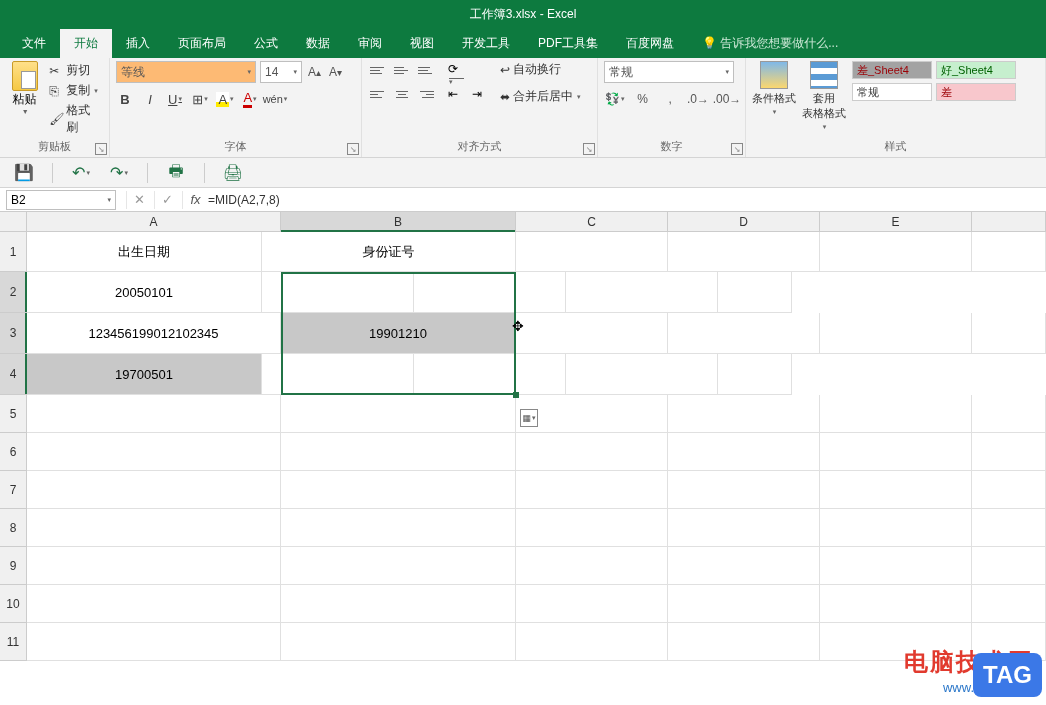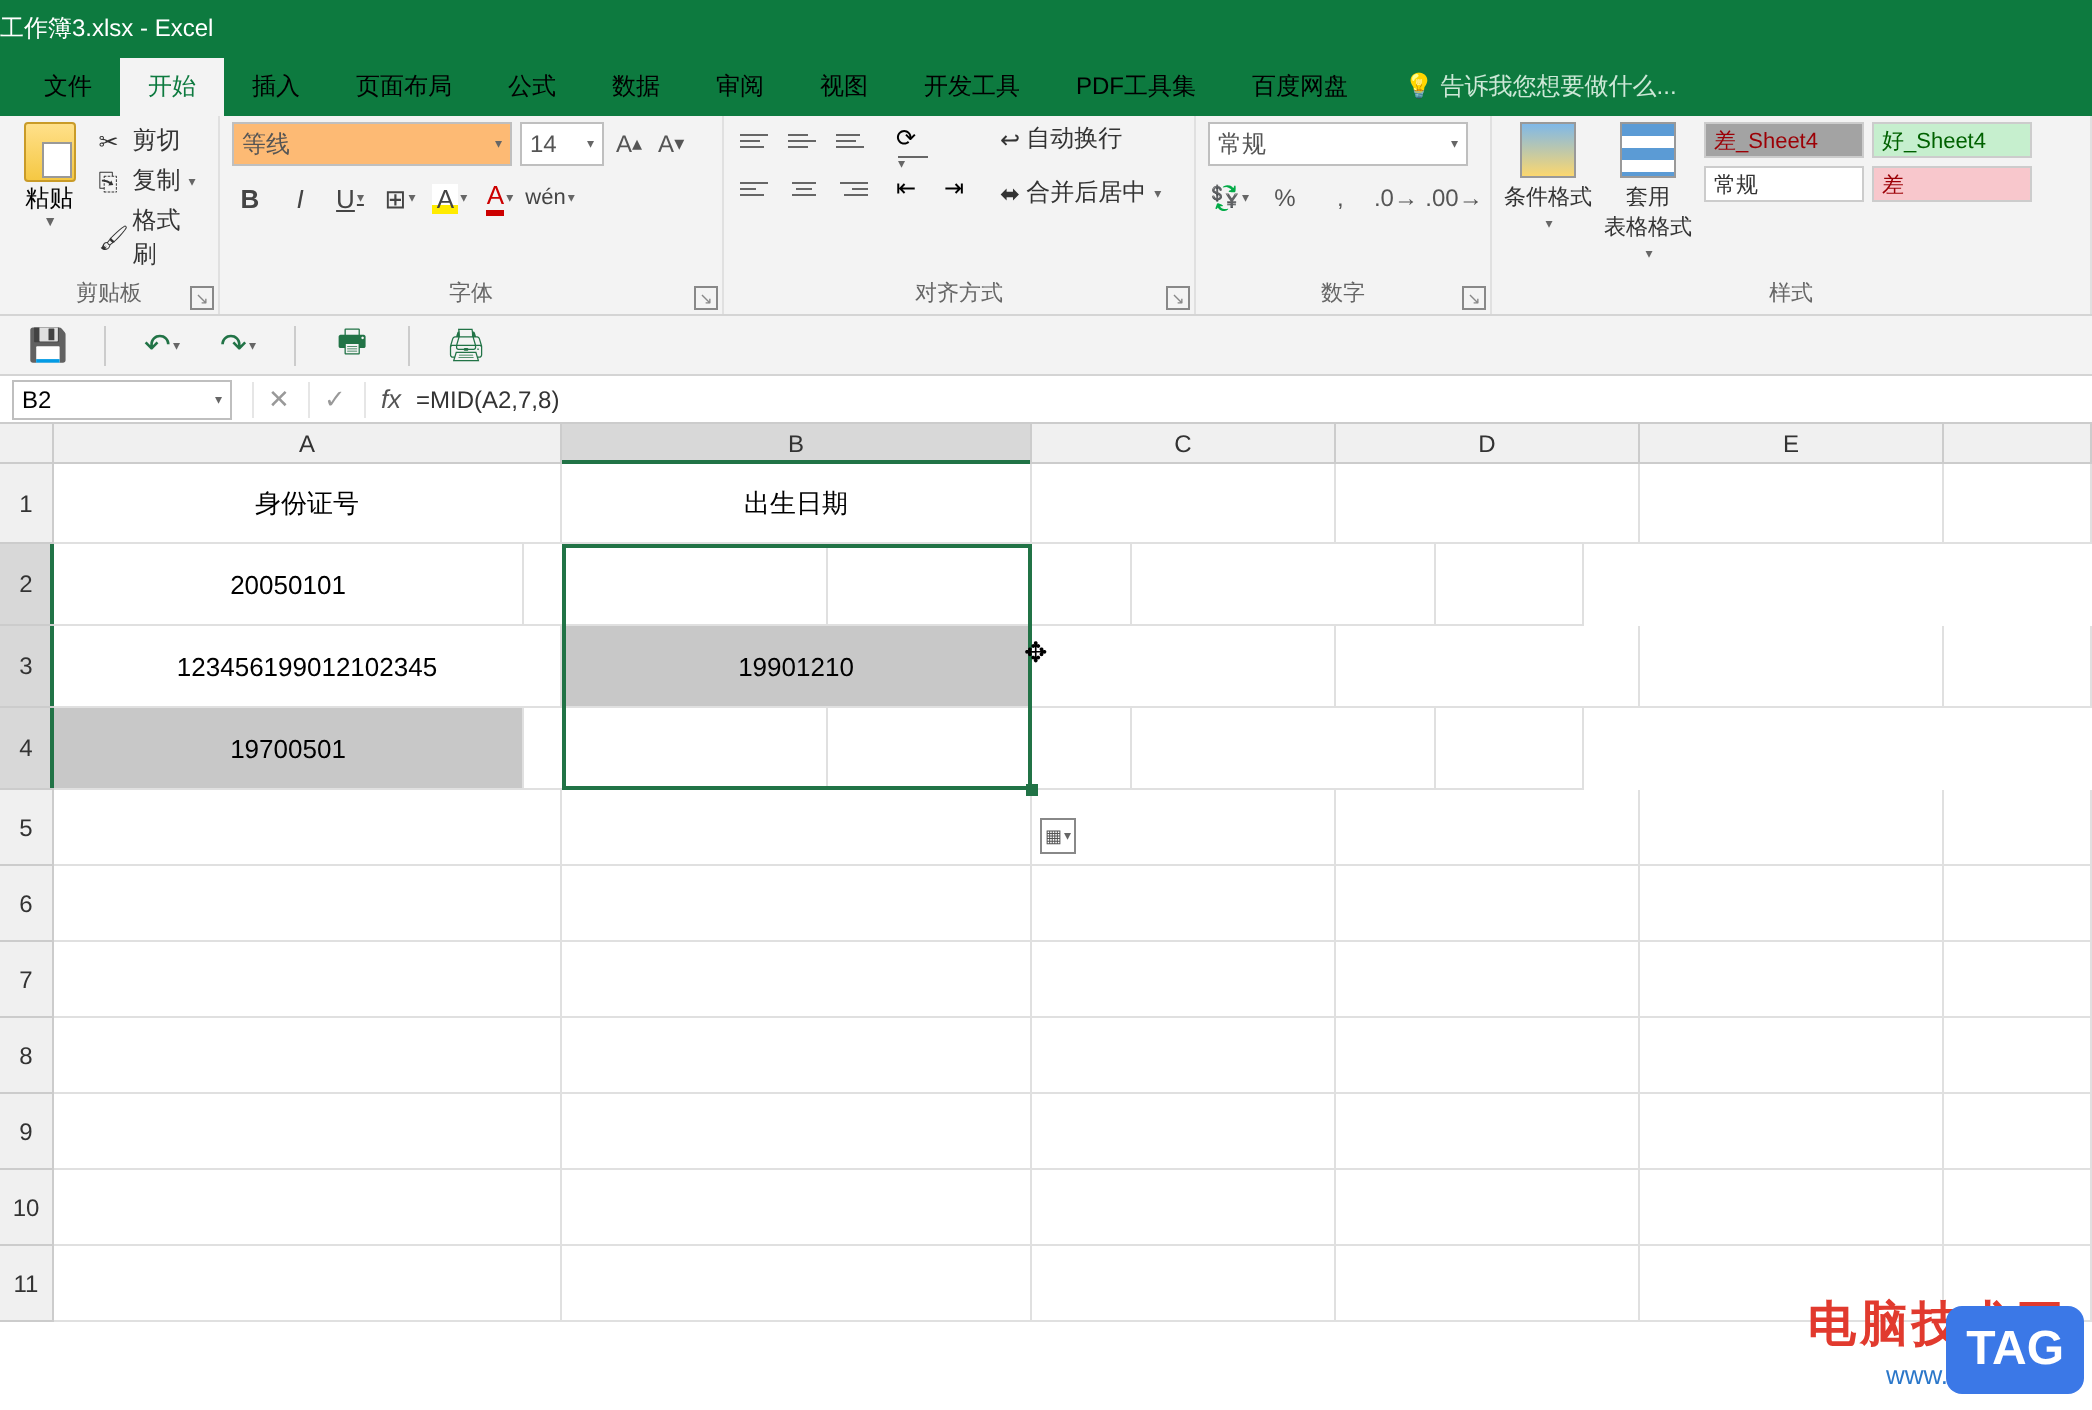--- a/index.html
+++ b/index.html
@@ -1,20 +1,20 @@
 <!DOCTYPE html>
 <html><head>
 <meta charset="utf-8">
 <style>
 *{box-sizing:border-box;margin:0;padding:0;font-family:"Microsoft YaHei",Arial,sans-serif;}
 body{width:1046px;height:705px;background:#fff;overflow:hidden;position:relative;}
-.titlebar{height:28px;background:#0d7a3f;display:flex;align-items:center;position:relative;}
+.titlebar{height:28px;background:#0d7a3f;display:flex;align-items:center;justify-content:center;position:relative;}
 .titlebar .title{color:#fff;font-size:12px;}
 .menubar{height:30px;background:#0d7a3f;display:flex;align-items:flex-end;padding-left:8px;}
-.menu-tab{color:#000000;font-size:12px;padding:6px 14px;cursor:pointer;}
+.menu-tab{color:#ffffff;font-size:12px;padding:6px 14px;cursor:pointer;}
 .menu-tab.active{background:#f3f3f3;color:#0d7a3f;}
 .ribbon{height:100px;background:#f3f3f3;border-bottom:1px solid #d4d4d4;display:flex;font-size:12px;}
 .group{border-right:1px solid #e0e0e0;display:flex;flex-direction:column;justify-content:space-between;padding:3px 6px 1px 6px;position:relative;}
 .group-label{text-align:center;color:#666;font-size:11px;padding-bottom:2px;}
 .group-body{flex:1;display:flex;align-items:flex-start;gap:4px;}
 .dialog-launcher{position:absolute;right:2px;bottom:2px;width:12px;height:12px;border:1px solid #888;font-size:8px;color:#888;display:flex;align-items:center;justify-content:center;}
 .paste-big{display:flex;flex-direction:column;align-items:center;width:38px;cursor:pointer;}
 .paste-big .icon{width:26px;height:30px;background:linear-gradient(#ffe08a,#f5c843);border:1px solid #c99b28;border-radius:2px;position:relative;}
 .paste-big .icon::after{content:"";position:absolute;bottom:1px;right:1px;width:13px;height:16px;background:#fff;border:1px solid #999;}
 .clip-btns{display:flex;flex-direction:column;gap:1px;}
@@ -296,22 +296,22 @@
     <div class="colhead" style="width:254px">A</div>
     <div class="colhead sel" style="width:235px">B</div>
     <div class="colhead" style="width:152px">C</div>
     <div class="colhead" style="width:152px">D</div>
     <div class="colhead" style="width:152px">E</div>
     <div class="colhead" style="flex:1"></div>
   </div>
   <div class="rows" id="rows">
       <div class="row">
         <div class="rowhead" style="height: 40px;">1</div>
+        <div class="cell" style="width: 235px; height: 40px;">出生日期</div>
         <div class="cell" style="width: 254px; height: 40px;">身份证号</div>
-        <div class="cell" style="width: 235px; height: 40px;">出生日期</div>
         <div class="cell" style="width: 152px; height: 40px;"></div>
         <div class="cell" style="width: 152px; height: 40px;"></div>
         <div class="cell" style="width: 152px; height: 40px;"></div>
         <div class="cell" style="width: 74px; height: 40px;"></div>
       </div>
       <div class="row">
         <div class="rowhead sel" style="height: 41px;">2</div>
         <div class="cell" style="width: 235px; height: 41px;">20050101</div>
         <div class="cell" style="width: 152px; height: 41px;"></div>
         <div class="cell" style="width: 152px; height: 41px;"></div>

